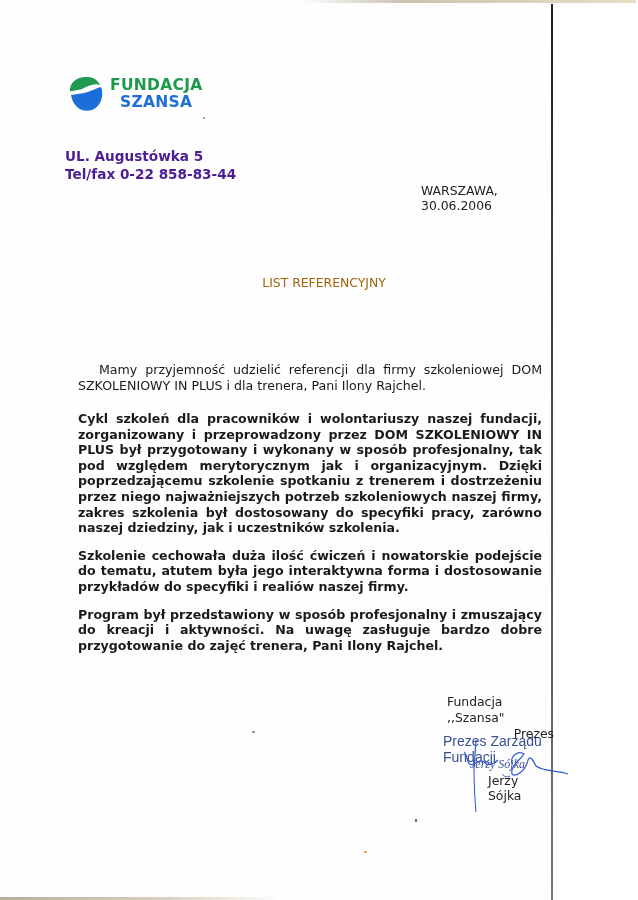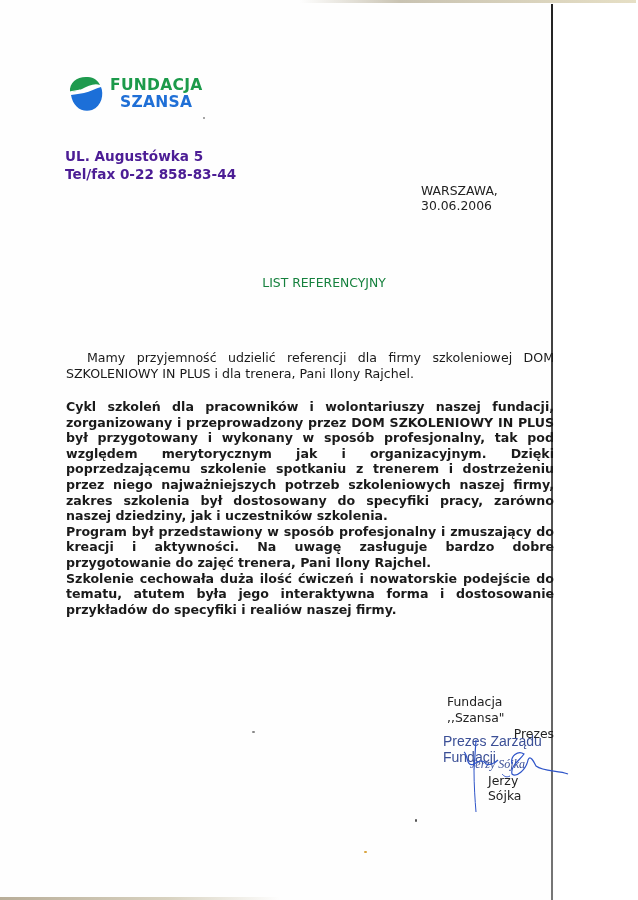--- a/index.html
+++ b/index.html
@@ -16,27 +16,27 @@
 
     .logo { position: absolute; left: 64px; top: 72px; display: flex; align-items: center; }
     .logo-mark { width: 44px; height: 44px; margin-right: 2px; }
     .logo-text { font-family: "DejaVu Sans", sans-serif; font-weight: bold; font-size: 15.5px; line-height: 17px; letter-spacing: 0.3px; }
     .logo-line1 { color: #1b9a4a; }
     .logo-line2 { color: #1f6fd6; padding-left: 10px; }
 
     .address { position: absolute; left: 65px; top: 148px; font-weight: bold; font-size: 13.6px; line-height: 17.5px; color: #4c1d95; }
     .date { position: absolute; left: 414px; top: 183px; font-size: 12.4px; color: #222; margin-left: 7px; }
 
-    .doc-title { position: absolute; left: 0; width: 638px; top: 275px; text-align: center; font-size: 12.4px; color: #15803d; padding-left: 10px; box-sizing: border-box; }
+    .doc-title { position: absolute; left: 0; width: 638px; top: 275px; text-align: center; font-size: 12.4px; color: #a16207; padding-left: 10px; box-sizing: border-box; }
 
     .body-text { position: absolute; left: 66px; width: 488px; font-size: 12.6px; line-height: 15.6px; color: #1a1a1a; text-align: justify; }
     .p1 { top: 350px; text-indent: 21px; }
     .p2 { top: 399px; font-weight: bold; }
     .p3 { top: 614px; }
-    .para { margin: 0; }
+    .para { margin: 12px; }
 
     .sig-block { position: absolute; left: 447px; top: 694px; font-size: 12.4px; line-height: 16px; color: #222; }
     .sig-org { display: block; }
     .sig-role { display: block; padding-left: 66px; text-align: right; }
 
     .stamp { position: absolute; left: 443px; top: 733px; font-family: "Liberation Sans", sans-serif; font-size: 14px; color: #3b4f96; }
     .stamp-script { position: absolute; left: 470px; top: 757px; font-family: "Liberation Serif", serif; font-style: italic; font-size: 12px; color: #3b4f96; }
     .signer { position: absolute; left: 488px; top: 773px; font-size: 12.4px; color: #222; }
     .signature { position: absolute; left: 440px; top: 730px; width: 140px; height: 90px; }
 
@@ -70,22 +70,22 @@
   <div class="date">WARSZAWA, 30.06.2006</div>
 
   <div class="doc-title">LIST REFERENCYJNY</div>
 
   <div class="body-text p1">
     <p class="para">Mamy przyjemność udzielić referencji dla firmy szkoleniowej DOM SZKOLENIOWY IN PLUS i dla trenera, Pani Ilony Rajchel.</p>
   </div>
 
   <div class="body-text p2">
     <p class="para">Cykl szkoleń dla pracowników i wolontariuszy naszej fundacji, zorganizowany i przeprowadzony przez DOM SZKOLENIOWY IN PLUS był przygotowany i wykonany w sposób profesjonalny, tak pod względem merytorycznym jak i organizacyjnym. Dzięki poprzedzającemu szkolenie spotkaniu z trenerem i dostrzeżeniu przez niego najważniejszych potrzeb szkoleniowych naszej firmy, zakres szkolenia był dostosowany do specyfiki pracy, zarówno naszej dziedziny, jak i uczestników szkolenia.</p>
+    <p class="para">Szkolenie cechowała duża ilość ćwiczeń i nowatorskie podejście do tematu, atutem była jego interaktywna forma i dostosowanie przykładów do specyfiki i realiów naszej firmy.</p>
     <p class="para">Program był przedstawiony w sposób profesjonalny i zmuszający do kreacji i aktywności. Na uwagę zasługuje bardzo dobre przygotowanie do zajęć trenera, Pani Ilony Rajchel.</p>
-    <p class="para">Szkolenie cechowała duża ilość ćwiczeń i nowatorskie podejście do tematu, atutem była jego interaktywna forma i dostosowanie przykładów do specyfiki i realiów naszej firmy.</p>
   </div>
 
 
   <div class="sig-block">
     <span class="sig-org">Fundacja ,,Szansa"</span>
     <span class="sig-role">Prezes</span>
   </div>
 
   <div class="stamp">Prezes Zarządu Fundacji</div>
   <div class="stamp-script">Jerzy Sójka</div>

